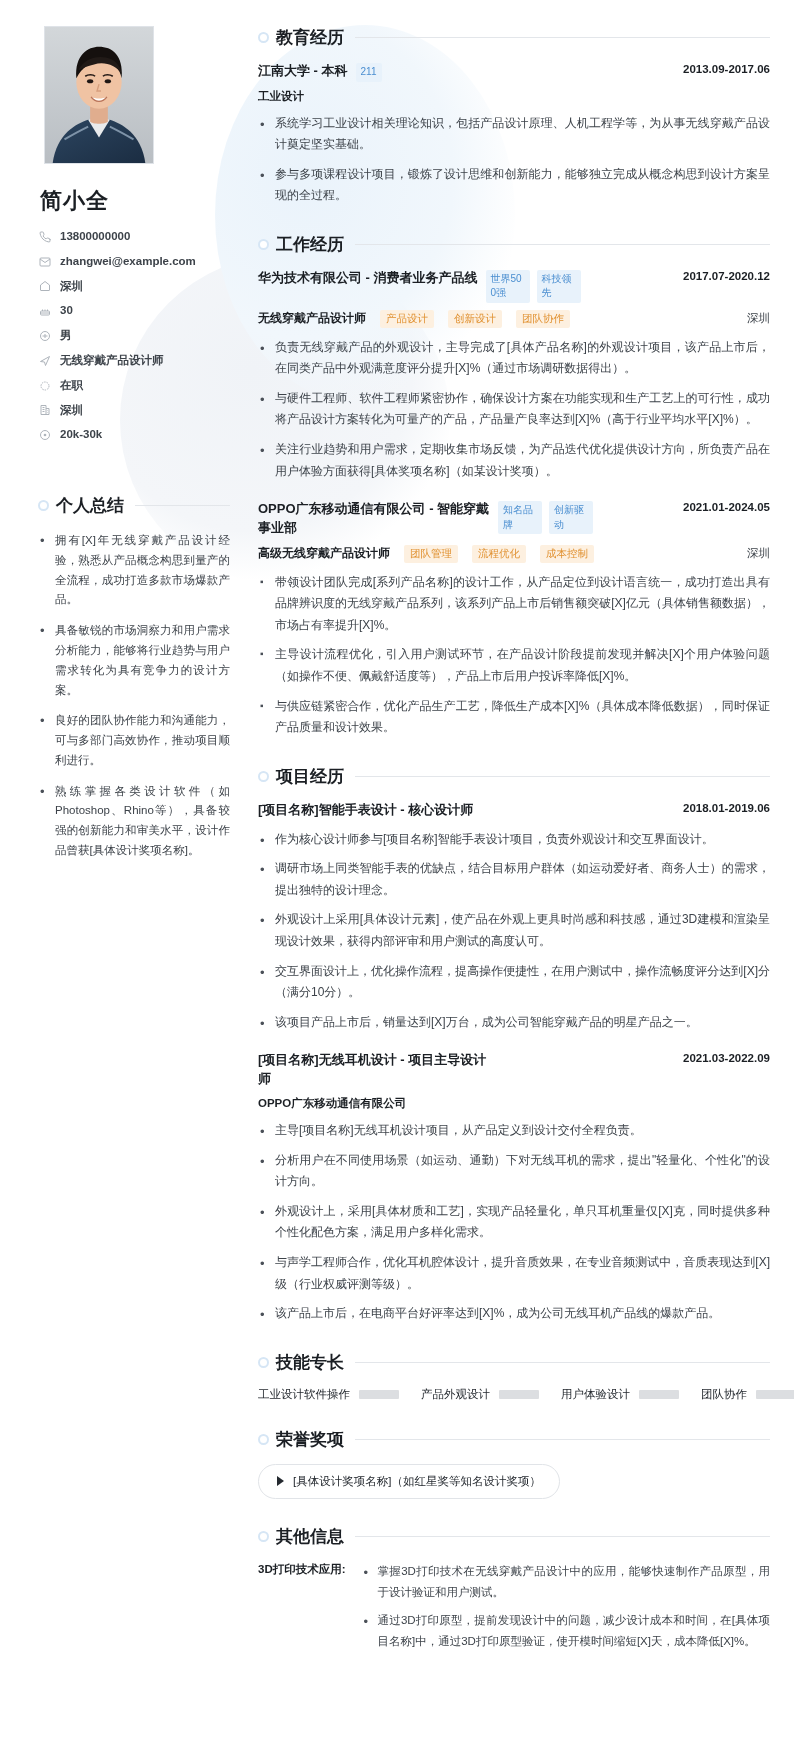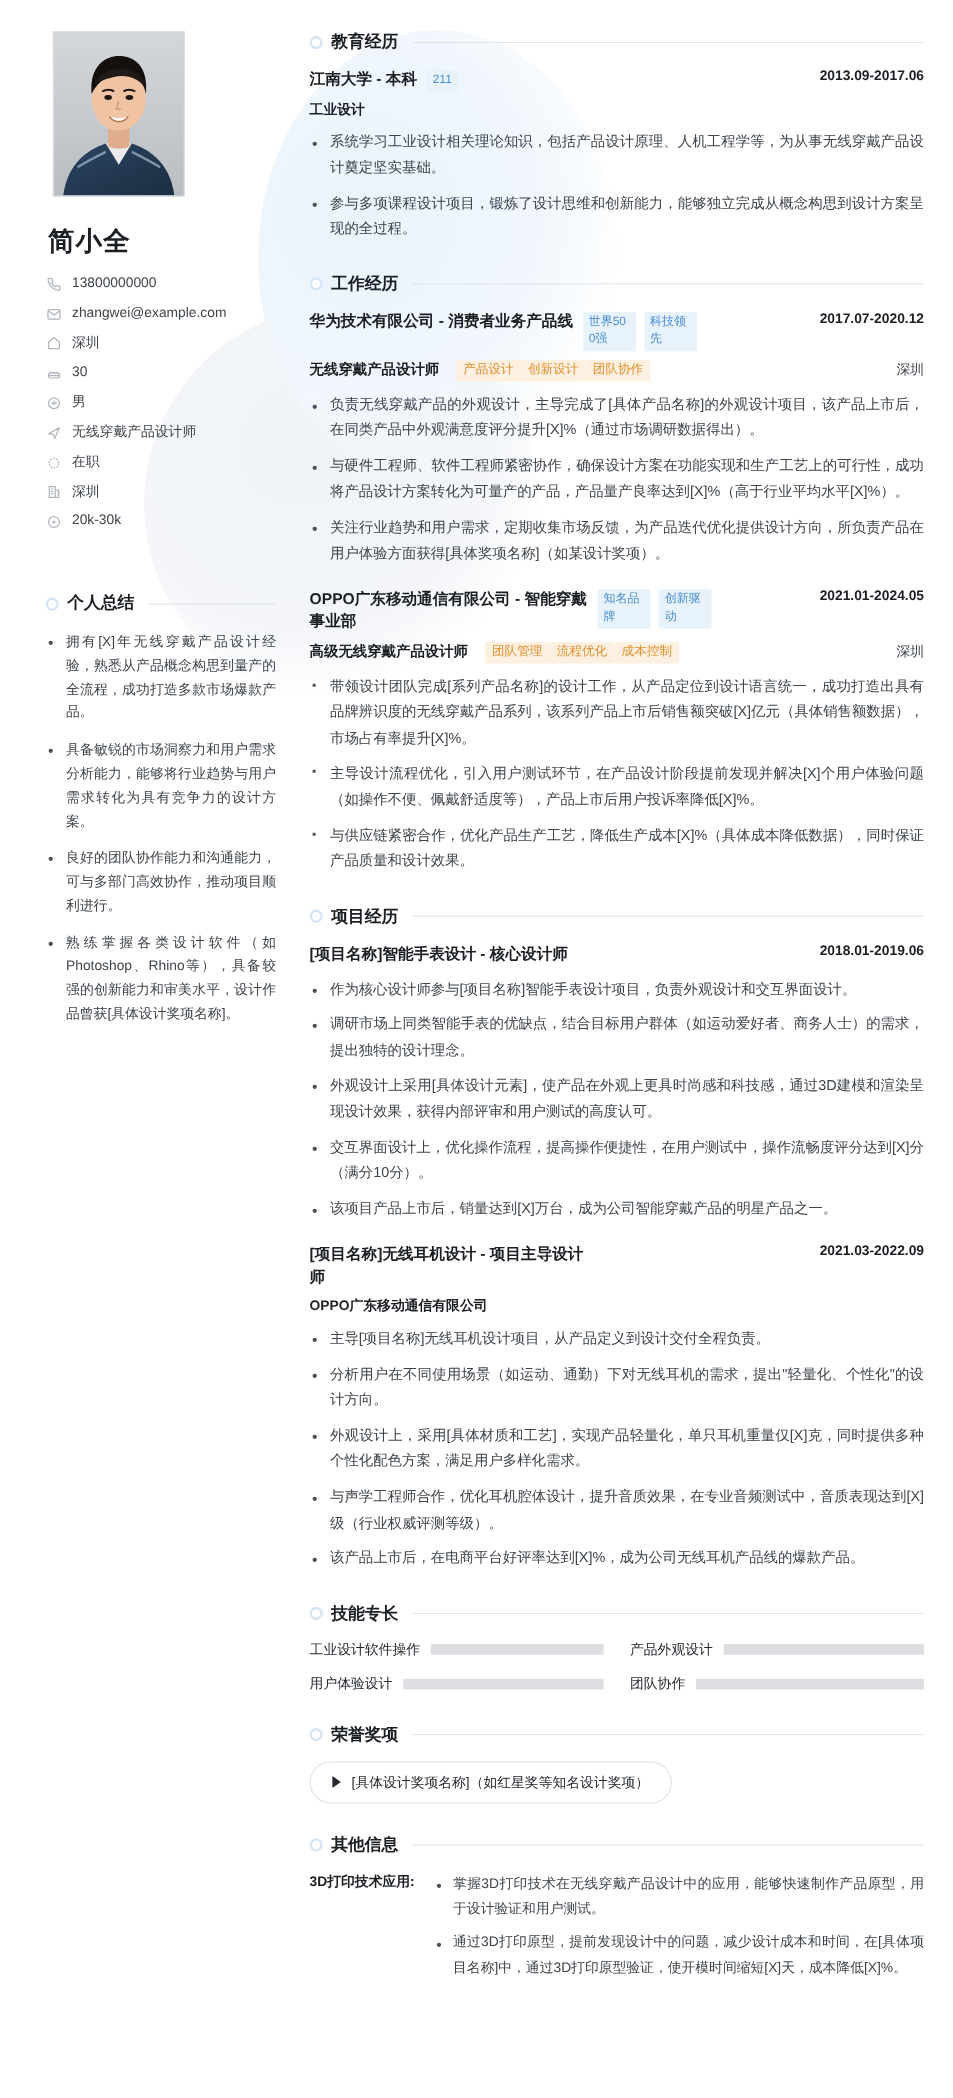--- a/index.html
+++ b/index.html
@@ -43,29 +43,29 @@
   .cinfo{list-style:none;}
   .cinfo li{
     display:flex;align-items:center;gap:9px;
     margin-bottom:11px;font-size:11.5px;color:#3d434a;line-height:1.2;
   }
   .ci-ico{
     width:13px;height:13px;flex:0 0 13px;
     display:flex;align-items:center;justify-content:center;color:#aeb4bb;
   }
   .ci-ico svg{width:12px;height:12px;display:block;}
-  .ci-txt{white-space:nowrap;}
+  .ci-txt{white-space:nowrap;font-weight:bold;}
 
   
   .shead{display:flex;align-items:center;gap:7px;margin:0 0 13px 0;}
   .shead .dot{
     width:11px;height:11px;border-radius:50%;
     border:2px solid #d6e6f5;background:#fff;flex:0 0 11px;
   }
-  .shead .stitle{font-size:14px;font-weight:700;color:#1b1f24;white-space:nowrap;}
+  .shead .stitle{font-size:17px;font-weight:700;color:#1b1f24;white-space:nowrap;}
   .shead .sline{flex:1 1 auto;height:1px;background:#e3e6ea;margin-left:4px;}
 
   .left .shead{margin-top:52px;margin-bottom:14px;}
   .sum-list{list-style:none;}
   .sum-list li{
     position:relative;padding-left:17px;margin-bottom:11px;
     font-size:11.5px;line-height:1.72;color:#3d434a;text-align:justify;
   }
   .sum-list li::before{
     content:"•";position:absolute;left:2px;top:-1px;color:#4a5058;font-size:13px;
@@ -89,41 +89,41 @@
     background:#e8f2fb;color:#4a8ed0;
     font-size:10px;line-height:1.45;padding:2px 5px;border-radius:2px;
     word-break:break-all;
   }
   .edate{
     margin-left:auto;font-size:11.5px;font-weight:700;color:#1b1f24;
     white-space:nowrap;padding-top:1px;
   }
   .rrow{display:flex;align-items:center;gap:14px;margin-top:7px;}
   .erole{font-size:12px;font-weight:700;color:#1b1f24;white-space:nowrap;}
-  .skilltags{display:flex;}
+  .skilltags{display:flex;gap:14px;}
   .tag-orange{
     display:inline-block;background:#fdf0e0;color:#e0902f;
     font-size:10.5px;line-height:1.5;padding:1px 6px;border-radius:2px;white-space:nowrap;
   }
   .eloc{margin-left:auto;font-size:11.5px;color:#3d434a;white-space:nowrap;}
   .emajor{font-size:11.5px;font-weight:700;color:#1b1f24;margin-top:7px;}
   .ecomp{font-size:11.5px;font-weight:700;color:#1b1f24;margin-top:7px;}
 
   .bullets{list-style:none;margin-top:9px;}
   .bullets li{
     position:relative;padding-left:17px;margin-bottom:8px;
     font-size:12px;line-height:1.8;color:#3d434a;text-align:justify;
   }
   .bullets li::before{
     content:"•";position:absolute;left:2px;top:0;color:#4a5058;font-size:13px;
   }
   .bullets.sq li::before{content:"▪";font-size:10px;top:1px;}
 
   
-  .skgrid{display:grid;grid-template-columns:1fr 1fr;gap:14px 22px;}
+  .skgrid{display:grid;grid-template-columns:1fr 1fr 1fr 1fr;gap:14px 22px;}
   .skitem{display:flex;align-items:center;gap:9px;}
   .sklabel{font-size:11.5px;color:#24292f;white-space:nowrap;}
   .skbar{
     flex:1 1 auto;height:9px;border-radius:1px;
     background:#dcdee1;overflow:hidden;min-width:40px;
   }
   .skfill{height:100%;background:#e7f1fa;border-radius:1px;}
 
   
   .honor{

